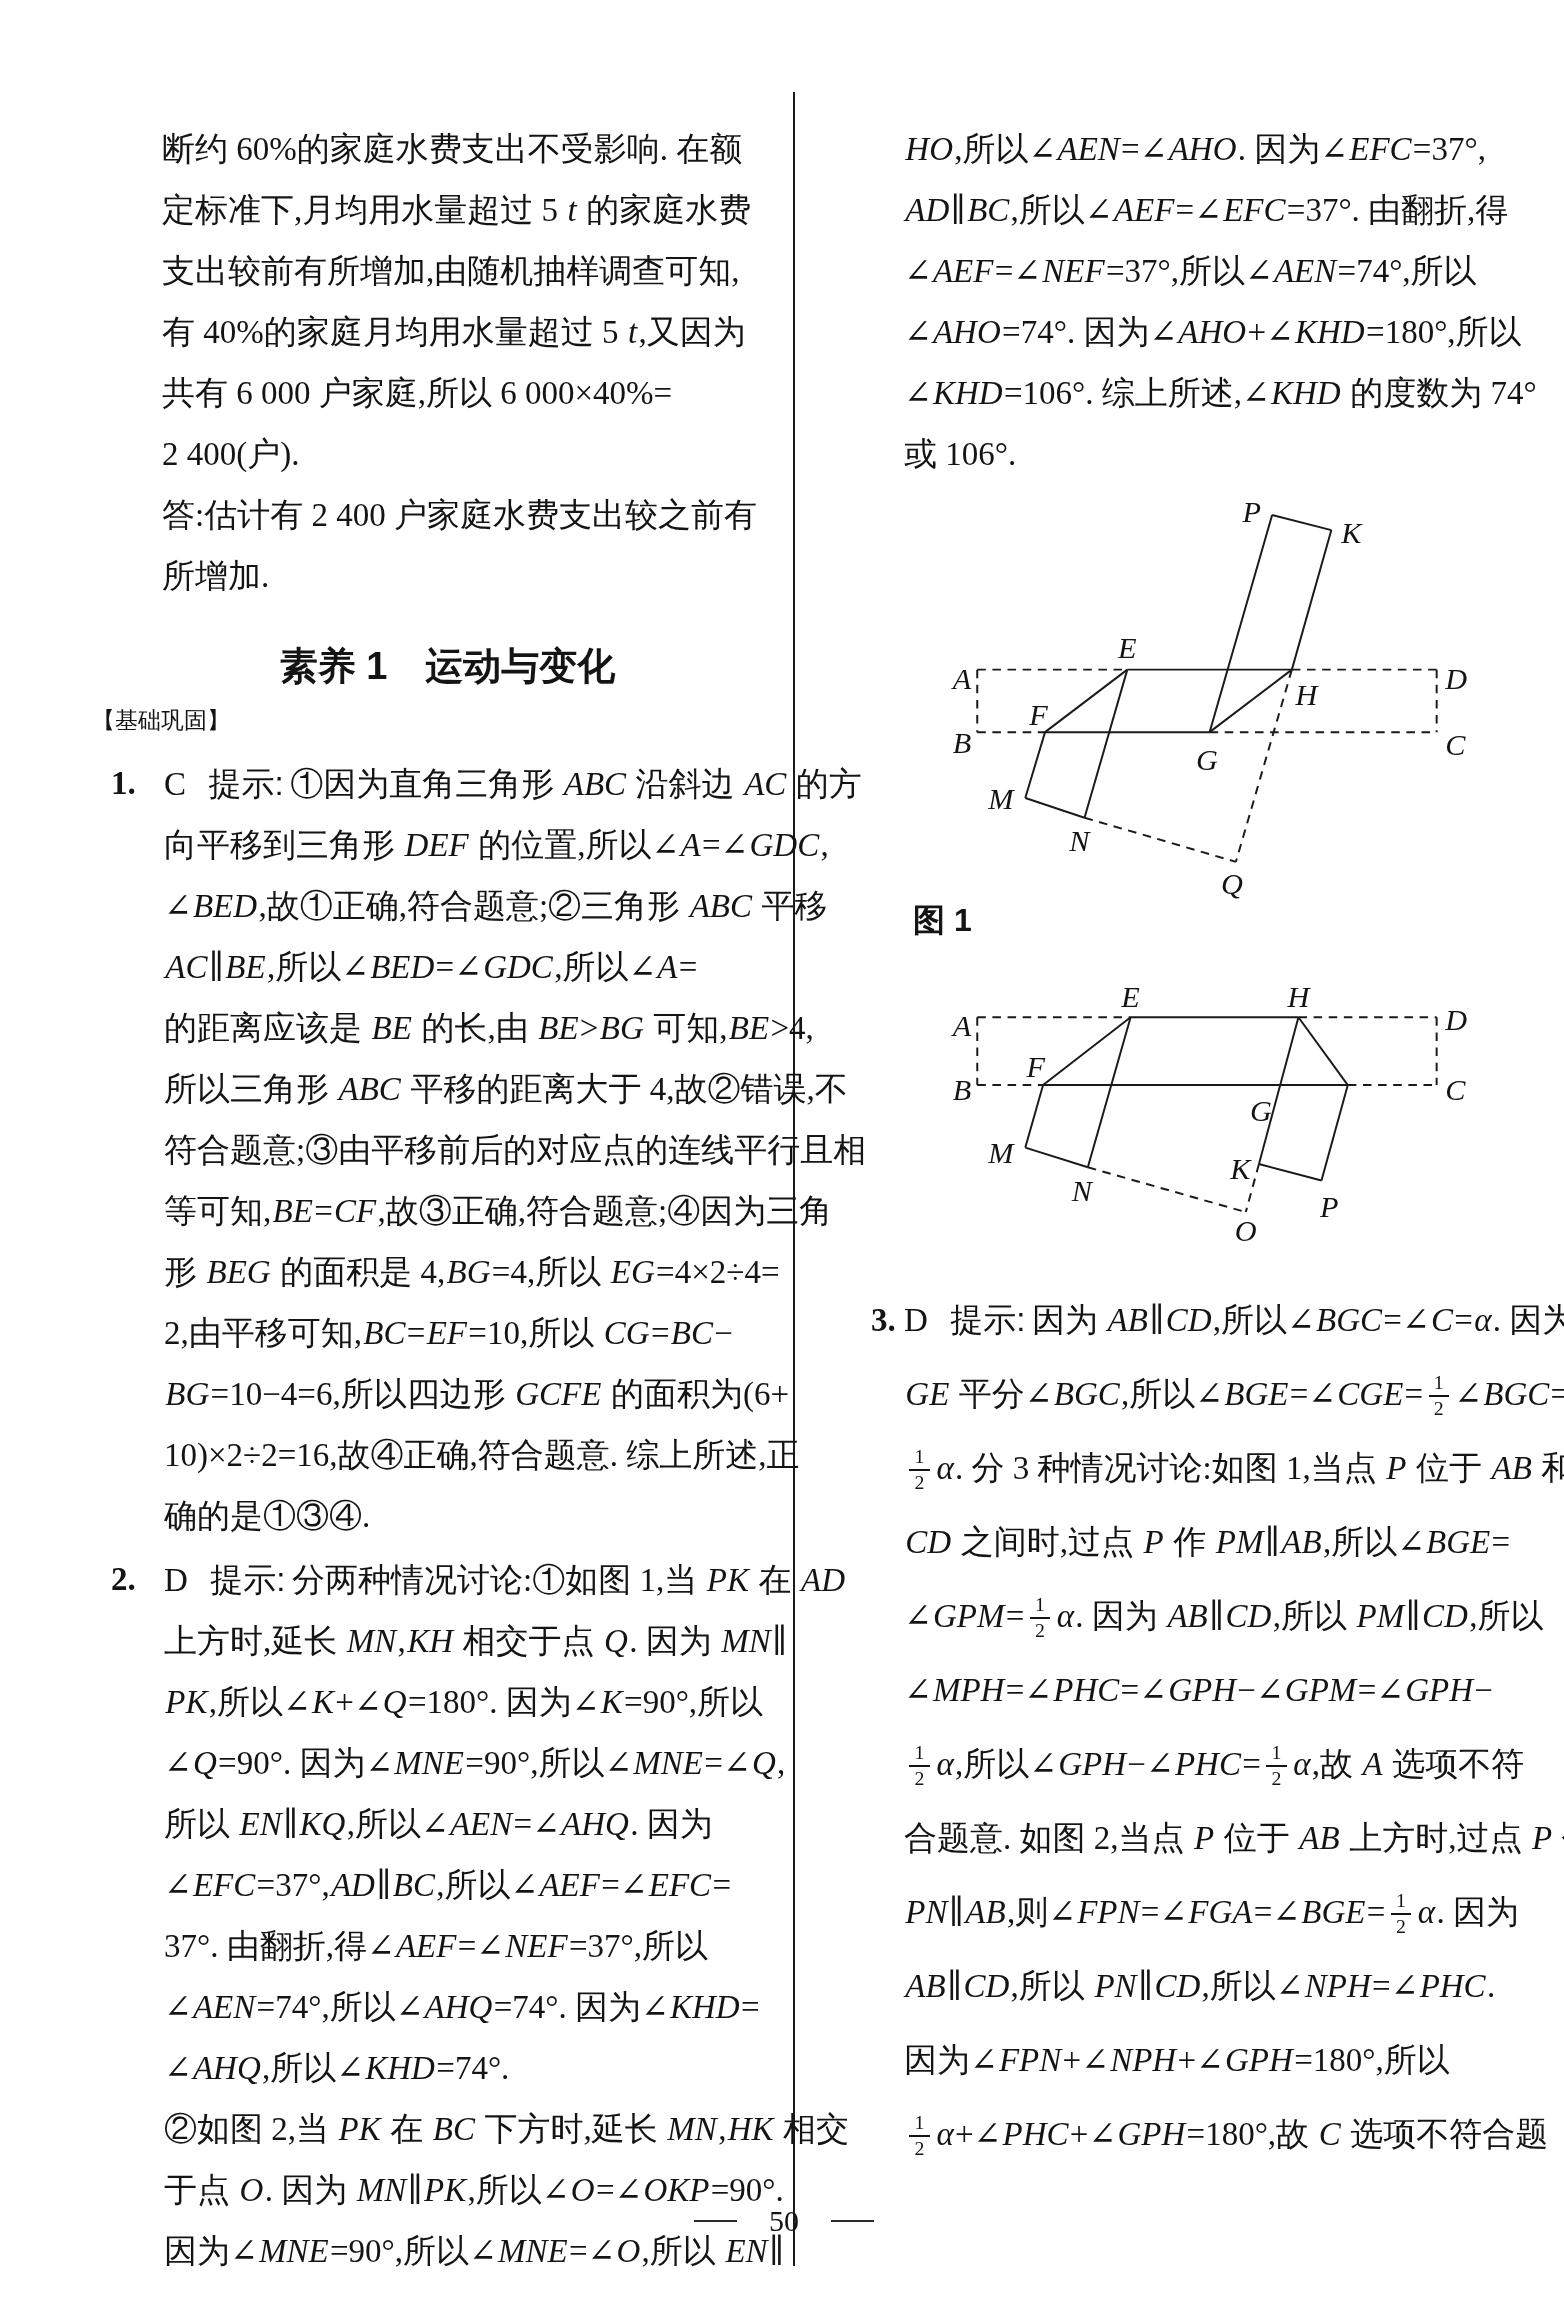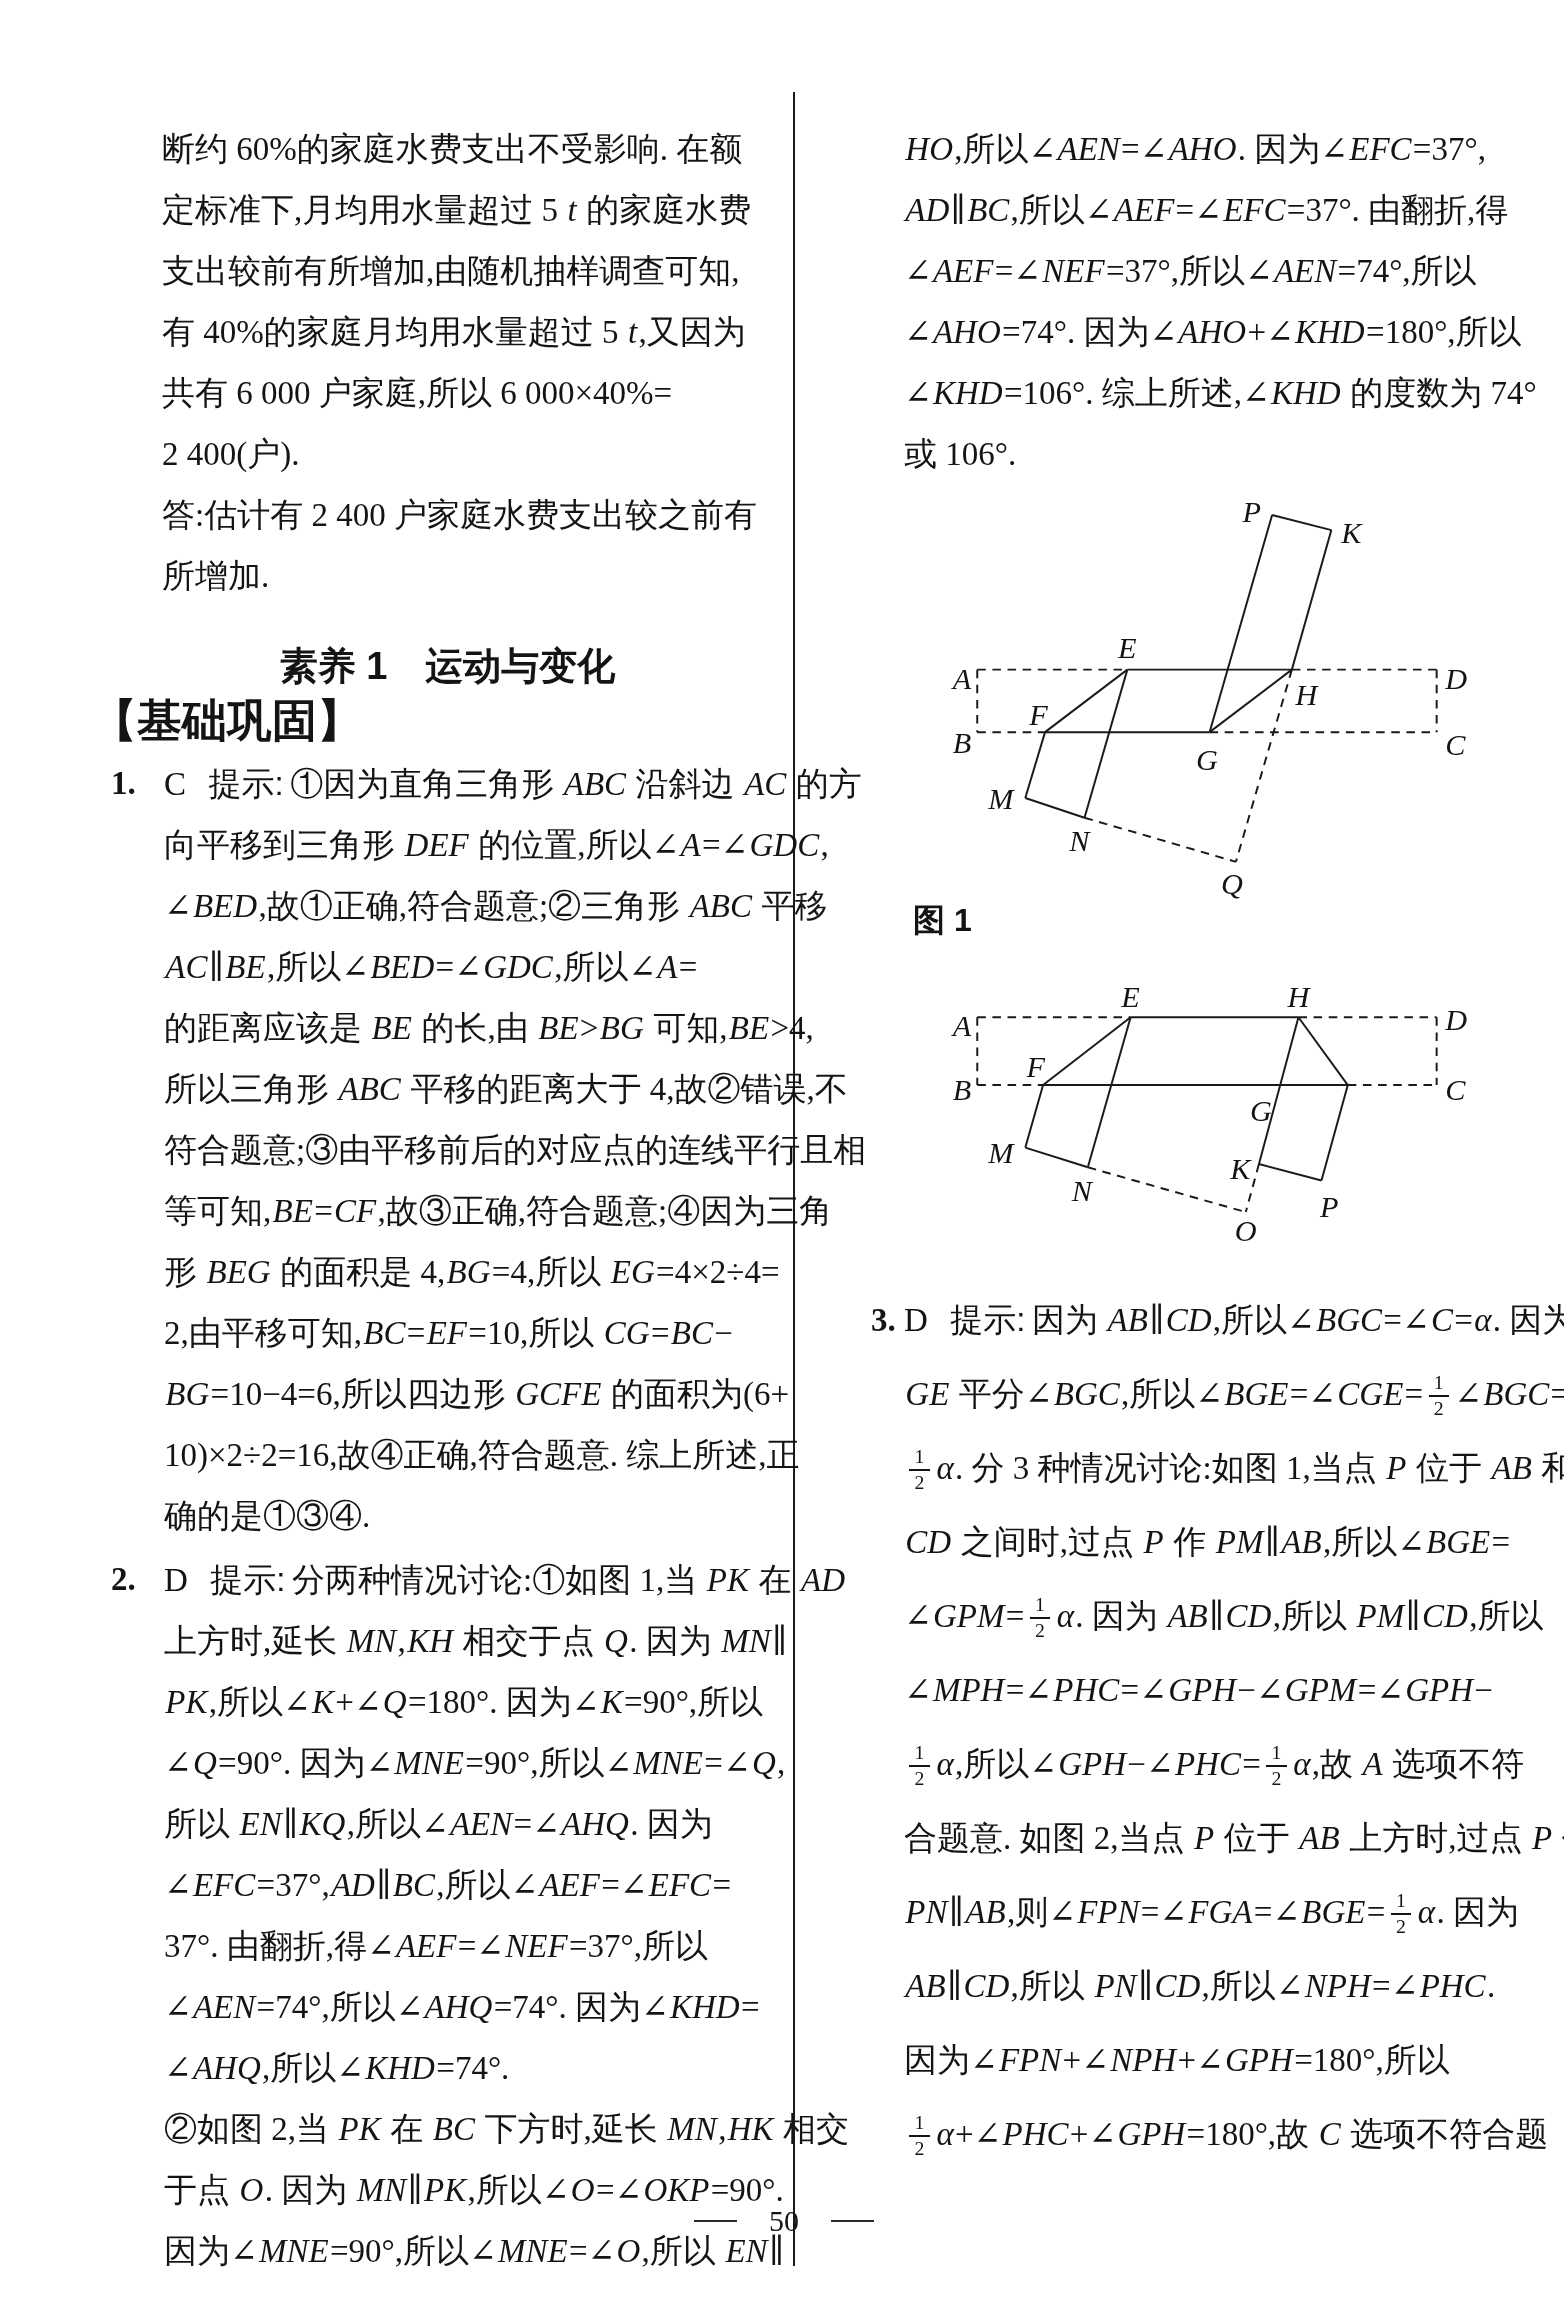--- a/index.html
+++ b/index.html
@@ -9,22 +9,22 @@
     font-family:"Liberation Serif","DejaVu Serif",serif;
     font-size:33px;
   }
   .divider{position:absolute;left:793px;top:92px;width:2px;height:2174px;background:#1a1a1a;}
   .col-left{position:absolute;left:111px;top:119px;width:673px;}
   .col-right{position:absolute;left:871px;top:119px;width:708px;}
   .tline{line-height:61px;white-space:nowrap;}
   .pad .tline{padding-left:51px;}
   .suyang{font-family:"Liberation Sans","DejaVu Sans",sans-serif;font-weight:bold;
           font-size:38px;text-align:center;margin:36px 0 10px 0;line-height:46px;}
-  .jichu{font-family:"Liberation Sans","DejaVu Sans",sans-serif;font-weight:bold;
-         font-size:45px;margin:0 0 10.5px -19px;line-height:43px;}
+  .jichu{font-family:"Liberation Sans","DejaVu Sans",sans-serif;font-weight:normal;
+         font-size:23px;margin:0 0 10.5px -19px;line-height:43px;}
   .item{position:relative;padding-left:53px;margin-top:2.6px;}
   .inum{position:absolute;left:0;top:0;font-weight:bold;line-height:61px;}
   .col-right .item{padding-left:33px;}
   .col-right .item .tline{line-height:74px;}
   .col-right .item .inum{line-height:74px;}
   .ans{margin-right:22.4px;}
   .hint{font-family:"Liberation Sans","DejaVu Sans",sans-serif;font-weight:normal;margin-right:6.6px;}
   i{font-style:italic;padding:0 1.3px;}
   .frac{display:inline-flex;flex-direction:column;align-items:center;vertical-align:middle;
         margin:0 5.3px;line-height:1;font-size:0.6em;position:relative;top:-1.3px;}

